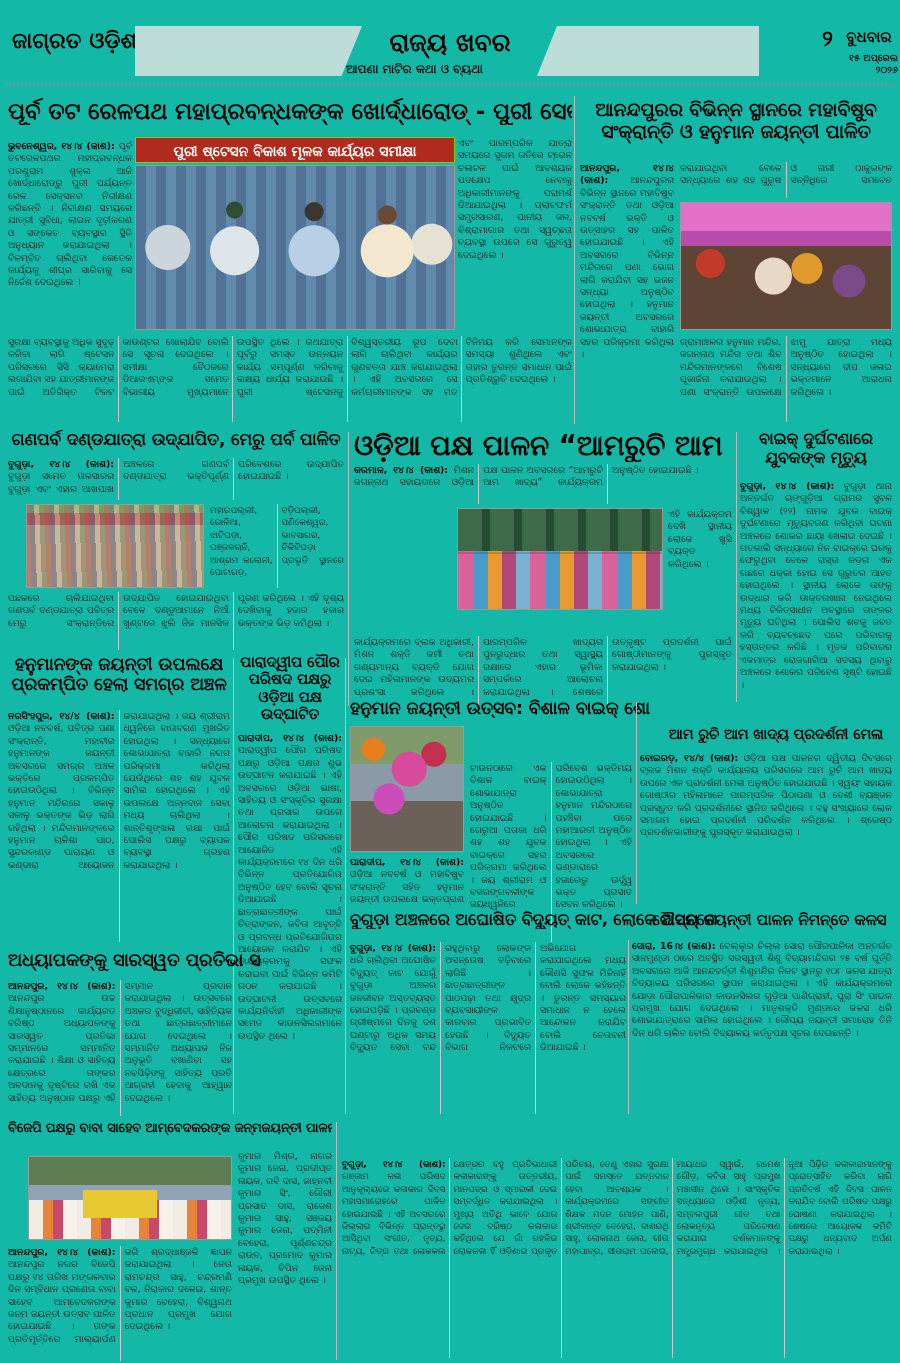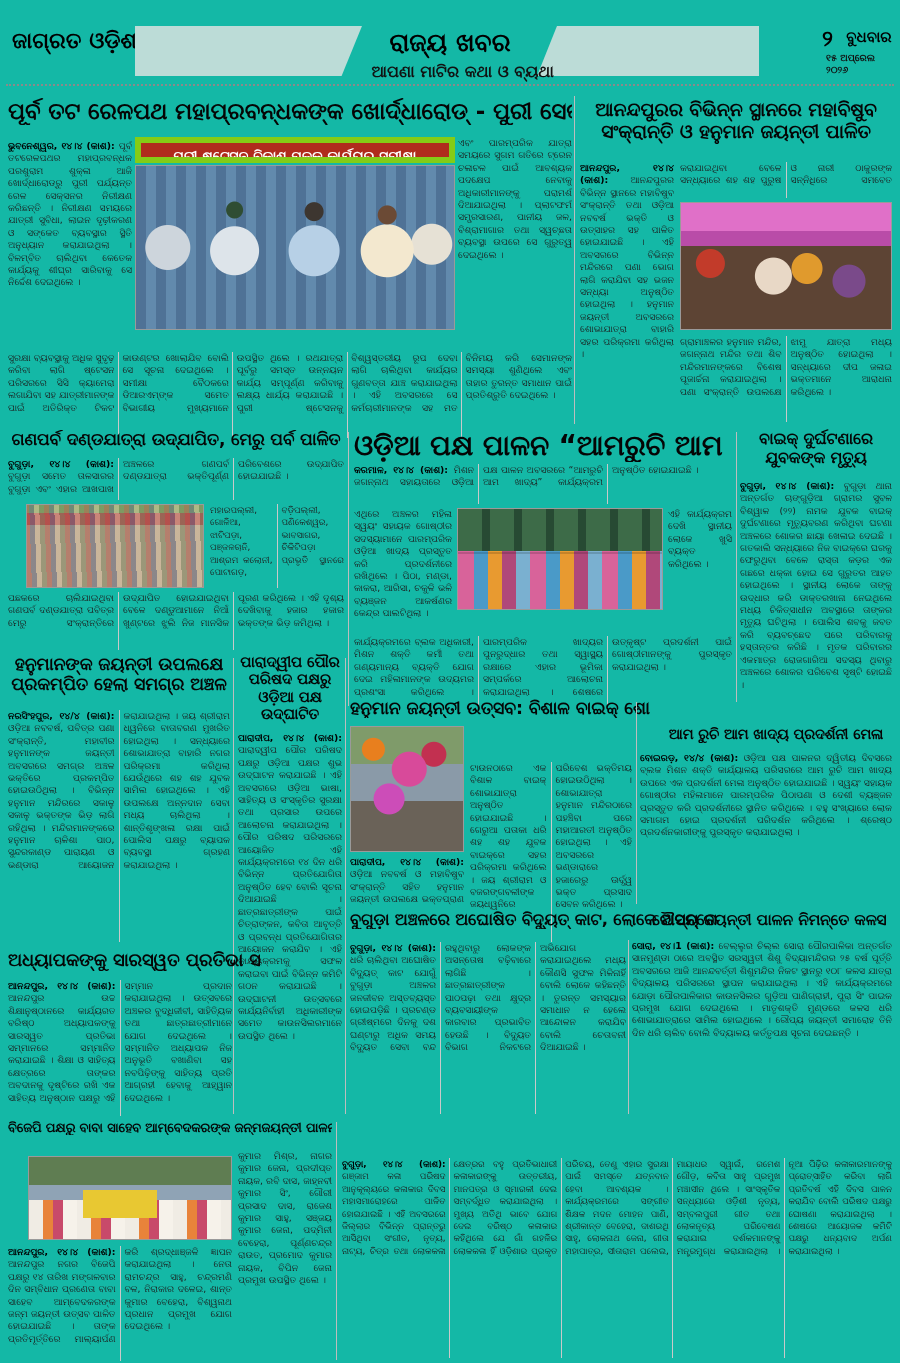--- a/index.html
+++ b/index.html
@@ -5,43 +5,43 @@
   html,body{margin:0;padding:0;background:#e9e9e6;}
   .page{position:relative;width:900px;height:1363px;margin:0 auto;background:#14b8a6;
         font-family:"DejaVu Sans","Liberation Sans",sans-serif;overflow:hidden;}
   
   .mast-name{position:absolute;left:12px;top:28px;font-size:22px;font-weight:bold;color:#000;}
   .ribbon{position:absolute;top:26px;height:50px;background:#bcdcd7;}
   .ribbon.l{left:135px;width:227px;clip-path:polygon(0 0,100% 0,91% 100%,0 100%);}
   .ribbon.r{left:537px;width:222px;clip-path:polygon(9% 0,100% 0,100% 100%,0 100%);}
   .sec-title{position:absolute;left:366px;top:28px;width:168px;text-align:center;
              font-size:25px;font-weight:bold;color:#000;}
-  .sec-tag{position:absolute;left:346px;top:62px;width:208px;text-align:right;
-           font-size:16px;font-weight:bold;color:#111;}
+  .sec-tag{position:absolute;left:346px;top:62px;width:208px;text-align:left;
+           font-size:12px;font-weight:bold;color:#111;}
   .page-num{position:absolute;left:822px;top:26px;font-size:22px;font-weight:bold;color:#000;}
   .hdr-day{position:absolute;left:840px;top:28px;width:58px;text-align:center;
            font-size:15px;font-weight:bold;color:#000;}
-  .hdr-date{position:absolute;left:826px;top:52px;width:72px;text-align:left;
+  .hdr-date{position:absolute;left:826px;top:52px;width:72px;text-align:right;
             font-size:9.5px;font-weight:bold;color:#111;}
   .dotted{position:absolute;left:6px;right:6px;top:84px;border-top:2px dotted #8a8a8a;}
   
   .art{position:absolute;}
   .h{position:absolute;margin:0;font-weight:bold;color:#050505;text-align:center;
      line-height:1.16;letter-spacing:-0.2px;}
   .nw{white-space:nowrap;overflow:hidden;}
   .bd{position:absolute;font-size:9.3px;line-height:12.4px;text-align:justify;
       color:#1c1c1c;overflow:hidden;}
   .dl{font-weight:bold;color:#000;}
   .c2{column-count:2;column-gap:9px;column-rule:1px solid #c9c9c9;}
   .c3{column-count:3;column-gap:9px;column-rule:1px solid #c9c9c9;}
   .c5{column-count:5;column-gap:8px;column-rule:1px solid #c9c9c9;}
   .vr{position:absolute;width:1px;background:#bdbdbd;}
   .photo{position:absolute;border:1px solid #9a9a9a;box-sizing:border-box;}
   .banner{position:absolute;background:#b02b1d;color:#fff;font-weight:bold;font-size:14px;
-          text-align:center;line-height:26px;border:6px solid #84cc16;box-sizing:border-box;
+          text-align:center;line-height:26px;border:1px solid #84cc16;box-sizing:border-box;
           white-space:nowrap;overflow:hidden;}
   
   .ph-rail{background:
     radial-gradient(circle at 79% 30%,#6b4a35 0 9px,transparent 10px),
     radial-gradient(circle at 79% 52%,#f3e8cf 0 26px,transparent 27px),
     radial-gradient(circle at 56% 28%,#3d3630 0 9px,transparent 10px),
     radial-gradient(circle at 56% 52%,#b7d0e6 0 25px,transparent 26px),
     radial-gradient(circle at 31% 27%,#2f4d33 0 8px,transparent 9px),
     radial-gradient(circle at 31% 52%,#dde4ea 0 24px,transparent 25px),
     radial-gradient(circle at 10% 50%,#cdd5dc 0 22px,transparent 23px),
@@ -96,21 +96,21 @@
     <h2 class="h nw" style="left:0;top:6px;width:564px;font-size:23px;">ପୂର୍ବ ତଟ ରେଳପଥ ମହାପ୍ରବନ୍ଧକଙ୍କ ଖୋର୍ଦ୍ଧାରୋଡ୍ - ପୁରୀ ସେକ୍ସନର ନିରୀକ୍ଷଣ</h2>
     <div class="bd" style="left:0;top:48px;width:124px;height:190px;">
       <b class="dl">ଭୁବନେଶ୍ୱର, ୧୪।୪ (କାଶ):</b>
       <span>ପୂର୍ବ ତଟରେଳପଥର ମହାପ୍ରବନ୍ଧକ ପରଶୁରାମ ଶୁକ୍ଳା ଆଜି ଖୋର୍ଦ୍ଧାରୋଡ୍‌ରୁ ପୁରୀ ପର୍ଯ୍ୟନ୍ତ ରେଳ ସେକ୍ସନର ନିରୀକ୍ଷଣ କରିଛନ୍ତି । ନିରୀକ୍ଷଣ ସମୟରେ ଯାତ୍ରୀ ସୁବିଧା, ଲାଇନ ଦୃଢ଼ୀକରଣ ଓ ସଙ୍କେତ ବ୍ୟବସ୍ଥାର ସ୍ଥିତି ଅନୁଧ୍ୟାନ କରାଯାଇଥିଲା । ବିଳମ୍ବିତ ଚାଲିଥିବା କେତେକ କାର୍ଯ୍ୟକୁ ଶୀଘ୍ର ସାରିବାକୁ ସେ ନିର୍ଦ୍ଦେଶ ଦେଇଥିଲେ ।</span>
     </div>
     <div class="banner" style="left:127px;top:45px;width:320px;height:26px;">ପୁରୀ ଷ୍ଟେସନ ବିକାଶ ମୂଳକ କାର୍ଯ୍ୟର ସମୀକ୍ଷା</div>
     <div class="photo ph-rail" style="left:127px;top:73px;width:320px;height:165px;"></div>
     <div class="bd" style="left:450px;top:45px;width:114px;height:193px;">
       <span>ଏବଂ ପାରମ୍ପରିକ ଯାତ୍ରା ସମୟରେ ସୁଗମ ଗତିରେ ଟ୍ରେନ ଚଳାଚଳ ପାଇଁ ଆବଶ୍ୟକ ପଦକ୍ଷେପ ନେବାକୁ ଅଧିକାରୀମାନଙ୍କୁ ପରାମର୍ଶ ଦିଆଯାଇଥିଲା । ପ୍ଲାଟଫର୍ମ ସମ୍ପ୍ରସାରଣ, ପାନୀୟ ଜଳ, ବିଶ୍ରାମାଗାର ତଥା ସ୍ୱଚ୍ଛତା ବ୍ୟବସ୍ଥା ଉପରେ ସେ ଗୁରୁତ୍ୱ ଦେଇଥିଲେ ।</span>
     </div>
-    <div class="bd c5" style="left:0;top:260px;width:564px;height:86px;">
+    <div class="bd c5" style="left:0;top:244px;width:564px;height:86px;">
       <span>ସୁରକ୍ଷା ବ୍ୟବସ୍ଥାକୁ ଅଧିକ ସୁଦୃଢ଼ କରିବା ଲାଗି ଷ୍ଟେସନ ପରିସରରେ ସିସି କ୍ୟାମେରା ଲଗାଯିବା ସହ ଯାତ୍ରୀମାନଙ୍କ ପାଇଁ ଅତିରିକ୍ତ ଟିକଟ କାଉଣ୍ଟର ଖୋଲାଯିବ ବୋଲି ସେ ସୂଚନା ଦେଇଥିଲେ । ସମୀକ୍ଷା ବୈଠକରେ ଡିଆରଏମ୍‌ଙ୍କ ସମେତ ବିଭାଗୀୟ ମୁଖ୍ୟମାନେ ଉପସ୍ଥିତ ଥିଲେ । ରଥଯାତ୍ରା ପୂର୍ବରୁ ସମସ୍ତ ଉନ୍ନୟନ କାର୍ଯ୍ୟ ସମ୍ପୂର୍ଣ୍ଣ କରିବାକୁ ଲକ୍ଷ୍ୟ ଧାର୍ଯ୍ୟ କରାଯାଇଛି । ପୁରୀ ଷ୍ଟେସନକୁ ବିଶ୍ୱସ୍ତରୀୟ ରୂପ ଦେବା ଲାଗି ଚାଲିଥିବା କାର୍ଯ୍ୟର ଗୁଣବତ୍ତା ଯାଞ୍ଚ କରାଯାଇଥିଲା । ଏହି ଅବସରରେ ସେ କର୍ମଚାରୀମାନଙ୍କ ସହ ମତ ବିନିମୟ କରି ସେମାନଙ୍କ ସମସ୍ୟା ଶୁଣିଥିଲେ ଏବଂ ତାହାର ତୁରନ୍ତ ସମାଧାନ ପାଇଁ ପ୍ରତିଶ୍ରୁତି ଦେଇଥିଲେ ।</span>
     </div>
   </section>
 
   <div class="vr" style="left:574px;top:96px;height:328px;"></div>
 
   <section class="art" style="left:580px;top:96px;width:312px;height:328px;">
     <h2 class="h" style="left:0;top:2px;width:312px;font-size:19px;">ଆନନ୍ଦପୁରର ବିଭିନ୍ନ ସ୍ଥାନରେ ମହାବିଷୁବ ସଂକ୍ରାନ୍ତି ଓ ହନୁମାନ ଜୟନ୍ତୀ ପାଳିତ</h2>
     <div class="bd" style="left:0;top:66px;width:94px;height:260px;">
       <b class="dl">ଆନନ୍ଦପୁର, ୧୪।୪ (କାଶ):</b>
@@ -140,23 +140,20 @@
     </div>
   </section>
 
   <div class="vr" style="left:348px;top:432px;height:274px;"></div>
 
   <section class="art" style="left:354px;top:428px;width:378px;height:282px;">
     <h2 class="h nw" style="left:0;top:2px;width:378px;font-size:28px;">ଓଡ଼ିଆ ପକ୍ଷ ପାଳନ “ଆମରୁଚି ଆମ ଖାଦ୍ୟ”</h2>
     <div class="bd c3" style="left:0;top:36px;width:378px;height:40px;">
       <b class="dl">କରମାଳ, ୧୪।୪ (କାଶ):</b>
       <span>ମିଶନ ଜଗନ୍ନାଥ ସହାୟତାରେ ଓଡ଼ିଆ ପକ୍ଷ ପାଳନ ଅବସରରେ “ଆମରୁଚି ଆମ ଖାଦ୍ୟ” କାର୍ଯ୍ୟକ୍ରମ ଅନୁଷ୍ଠିତ ହୋଇଯାଇଛି ।</span>
-    </div>
-    <div class="bd" style="left:0;top:80px;width:98px;height:124px;">
-      <span>ଏଥିରେ ଅଞ୍ଚଳର ମହିଳା ସ୍ୱୟଂ ସହାୟକ ଗୋଷ୍ଠୀର ସଦସ୍ୟାମାନେ ପାରମ୍ପରିକ ଓଡ଼ିଆ ଖାଦ୍ୟ ପ୍ରସ୍ତୁତ କରି ପ୍ରଦର୍ଶନୀରେ ରଖିଥିଲେ । ପିଠା, ମଣ୍ଡା, କାକରା, ଆରିସା, ଚକୁଳି ଭଳି ବ୍ୟଞ୍ଜନ ଆକର୍ଷଣର କେନ୍ଦ୍ର ପାଲଟିଥିଲା ।</span>
     </div>
     <div class="photo ph-women" style="left:103px;top:80px;width:206px;height:102px;"></div>
     <div class="bd" style="left:314px;top:80px;width:64px;height:124px;">
       <span>ଏହି କାର୍ଯ୍ୟକ୍ରମ ଦେଖି ସ୍ଥାନୀୟ ଲୋକେ ଖୁସି ବ୍ୟକ୍ତ କରିଥିଲେ ।</span>
     </div>
     <div class="bd c3" style="left:0;top:208px;width:378px;height:72px;">
       <span>କାର୍ଯ୍ୟକ୍ରମରେ ବ୍ଲକ ଅଧିକାରୀ, ମିଶନ ଶକ୍ତି କର୍ମୀ ତଥା ଗଣ୍ୟମାନ୍ୟ ବ୍ୟକ୍ତି ଯୋଗ ଦେଇ ମହିଳାମାନଙ୍କ ଉଦ୍ୟମର ପ୍ରଶଂସା କରିଥିଲେ । ପାରମ୍ପରିକ ଖାଦ୍ୟର ପୁନରୁଦ୍ଧାର ତଥା ସ୍ୱାସ୍ଥ୍ୟ ରକ୍ଷାରେ ଏହାର ଭୂମିକା ସମ୍ପର୍କରେ ଆଲୋଚନା କରାଯାଇଥିଲା । ଶେଷରେ ଉତ୍କୃଷ୍ଟ ପ୍ରଦର୍ଶନୀ ପାଇଁ ଗୋଷ୍ଠୀମାନଙ୍କୁ ପୁରସ୍କୃତ କରାଯାଇଥିଲା ।</span>
     </div>
   </section>
 
@@ -218,21 +215,21 @@
       <b class="dl">ବୁଗୁଡ଼ା, ୧୪।୪ (କାଶ):</b>
       <span>ଧରି ଚାଲିଥିବା ଅଘୋଷିତ ବିଦ୍ୟୁତ୍ କାଟ ଯୋଗୁଁ ବୁଗୁଡ଼ା ଅଞ୍ଚଳର ଜନଜୀବନ ଅସ୍ତବ୍ୟସ୍ତ ହୋଇପଡ଼ିଛି । ପ୍ରଚଣ୍ଡ ଗ୍ରୀଷ୍ମରେ ଦିନକୁ ଦଶ ଘଣ୍ଟାରୁ ଅଧିକ ସମୟ ବିଦ୍ୟୁତ ସେବା ବନ୍ଦ ରହୁଥିବାରୁ ଲୋକଙ୍କ ଅସନ୍ତୋଷ ବଢ଼ିବାରେ ଲାଗିଛି । ଛାତ୍ରଛାତ୍ରୀଙ୍କ ପାଠପଢ଼ା ତଥା କ୍ଷୁଦ୍ର ବ୍ୟବସାୟୀଙ୍କ କାରବାର ପ୍ରଭାବିତ ହେଉଛି । ବିଦ୍ୟୁତ ବିଭାଗ ନିକଟରେ ଅଭିଯୋଗ କରାଯାଇଥିଲେ ମଧ୍ୟ କୌଣସି ସୁଫଳ ମିଳିନାହିଁ ବୋଲି ଲୋକେ କହିଛନ୍ତି । ତୁରନ୍ତ ସମସ୍ୟାର ସମାଧାନ ନ ହେଲେ ଆନ୍ଦୋଳନ କରାଯିବ ବୋଲି ଚେତାବନୀ ଦିଆଯାଇଛି ।</span>
     </div>
   </section>
 
   <div class="vr" style="left:628px;top:940px;height:174px;"></div>
 
   <section class="art" style="left:632px;top:908px;width:260px;height:208px;">
     <h2 class="h nw" style="left:20px;top:4px;width:240px;font-size:15.5px;">ରୌପ୍ୟ ଜୟନ୍ତୀ ପାଳନ ନିମନ୍ତେ କଳସ ଯାତ୍ରା</h2>
     <div class="bd" style="left:0;top:32px;width:260px;height:174px;">
-      <b class="dl">ସୋରା, ୧୪।1 (କାଶ):</b>
+      <b class="dl">ସୋରା, 16।୪ (କାଶ):</b>
       <span>ବେଲ୍ଲୁର ଚିଲ୍ଲ ସୋରା ପୌରପାଳିକା ଅନ୍ତର୍ଗତ ସାନମୁଣ୍ଡା ଠାରେ ଅବସ୍ଥିତ ସରସ୍ୱତୀ ଶିଶୁ ବିଦ୍ୟାମନ୍ଦିରର ୨୫ ବର୍ଷ ପୂର୍ତ୍ତି ଅବସରରେ ଆଜି ଆନନ୍ଦବର୍ତ୍ତୀ ଶିଶୁମନ୍ଦିର ନିକଟ ସ୍ଥାନରୁ ୧୦୮ କଳସ ଯାତ୍ରା ବିଦ୍ୟାଳୟ ପରିସରରେ ସ୍ଥାପନ କରାଯାଇଥିଲା । ଏହି କାର୍ଯ୍ୟକ୍ରମରେ ଯୋଡ଼ା ପୌରପାଳିକାର କାଉନସିଲର ଗୁଡ଼ିଆ ପାଣିଗ୍ରାହୀ, ପୁରା ସିଂ ପାଇକ ପ୍ରମୁଖ ଯୋଗ ଦେଇଥିଲେ । ମାତୃଶକ୍ତି ମୁଣ୍ଡରେ କଳସ ଧରି ଶୋଭାଯାତ୍ରାରେ ସାମିଲ ହୋଇଥିଲେ । ରୌପ୍ୟ ଜୟନ୍ତୀ ସମାରୋହ ତିନି ଦିନ ଧରି ଚାଲିବ ବୋଲି ବିଦ୍ୟାଳୟ କର୍ତ୍ତୃପକ୍ଷ ସୂଚନା ଦେଇଛନ୍ତି ।</span>
     </div>
   </section>
 
   <section class="art" style="left:8px;top:948px;width:224px;height:170px;">
     <h2 class="h nw" style="left:0;top:2px;width:252px;font-size:18px;">ଅଧ୍ୟାପକଙ୍କୁ ସାରସ୍ୱତ ପ୍ରତିଭା ସମ୍ମାନ</h2>
     <div class="bd c2" style="left:0;top:32px;width:224px;height:136px;">
       <b class="dl">ଆନନ୍ଦପୁର, ୧୪।୪ (କାଶ):</b>
       <span>ଆନନ୍ଦପୁର ଉଚ୍ଚ ଶିକ୍ଷାନୁଷ୍ଠାନରେ କାର୍ଯ୍ୟରତ ବରିଷ୍ଠ ଅଧ୍ୟାପକଙ୍କୁ ସାରସ୍ୱତ ପ୍ରତିଭା ସମ୍ମାନରେ ସମ୍ମାନିତ କରାଯାଇଛି । ଶିକ୍ଷା ଓ ସାହିତ୍ୟ କ୍ଷେତ୍ରରେ ତାଙ୍କର ଅବଦାନକୁ ଦୃଷ୍ଟିରେ ରଖି ଏକ ସାହିତ୍ୟ ଅନୁଷ୍ଠାନ ପକ୍ଷରୁ ଏହି ସମ୍ମାନ ପ୍ରଦାନ କରାଯାଇଥିଲା । ଉତ୍ସବରେ ଅଞ୍ଚଳର ବୁଦ୍ଧିଜୀବୀ, ସାହିତ୍ୟିକ ତଥା ଛାତ୍ରଛାତ୍ରୀମାନେ ଯୋଗ ଦେଇଥିଲେ । ସମ୍ମାନିତ ଅଧ୍ୟାପକ ନିଜ ଅନୁଭୂତି ବଖାଣିବା ସହ ନବପିଢ଼ିଙ୍କୁ ସାହିତ୍ୟ ପ୍ରତି ଆଗ୍ରହୀ ହେବାକୁ ଆହ୍ୱାନ ଦେଇଥିଲେ ।</span>
     </div>

